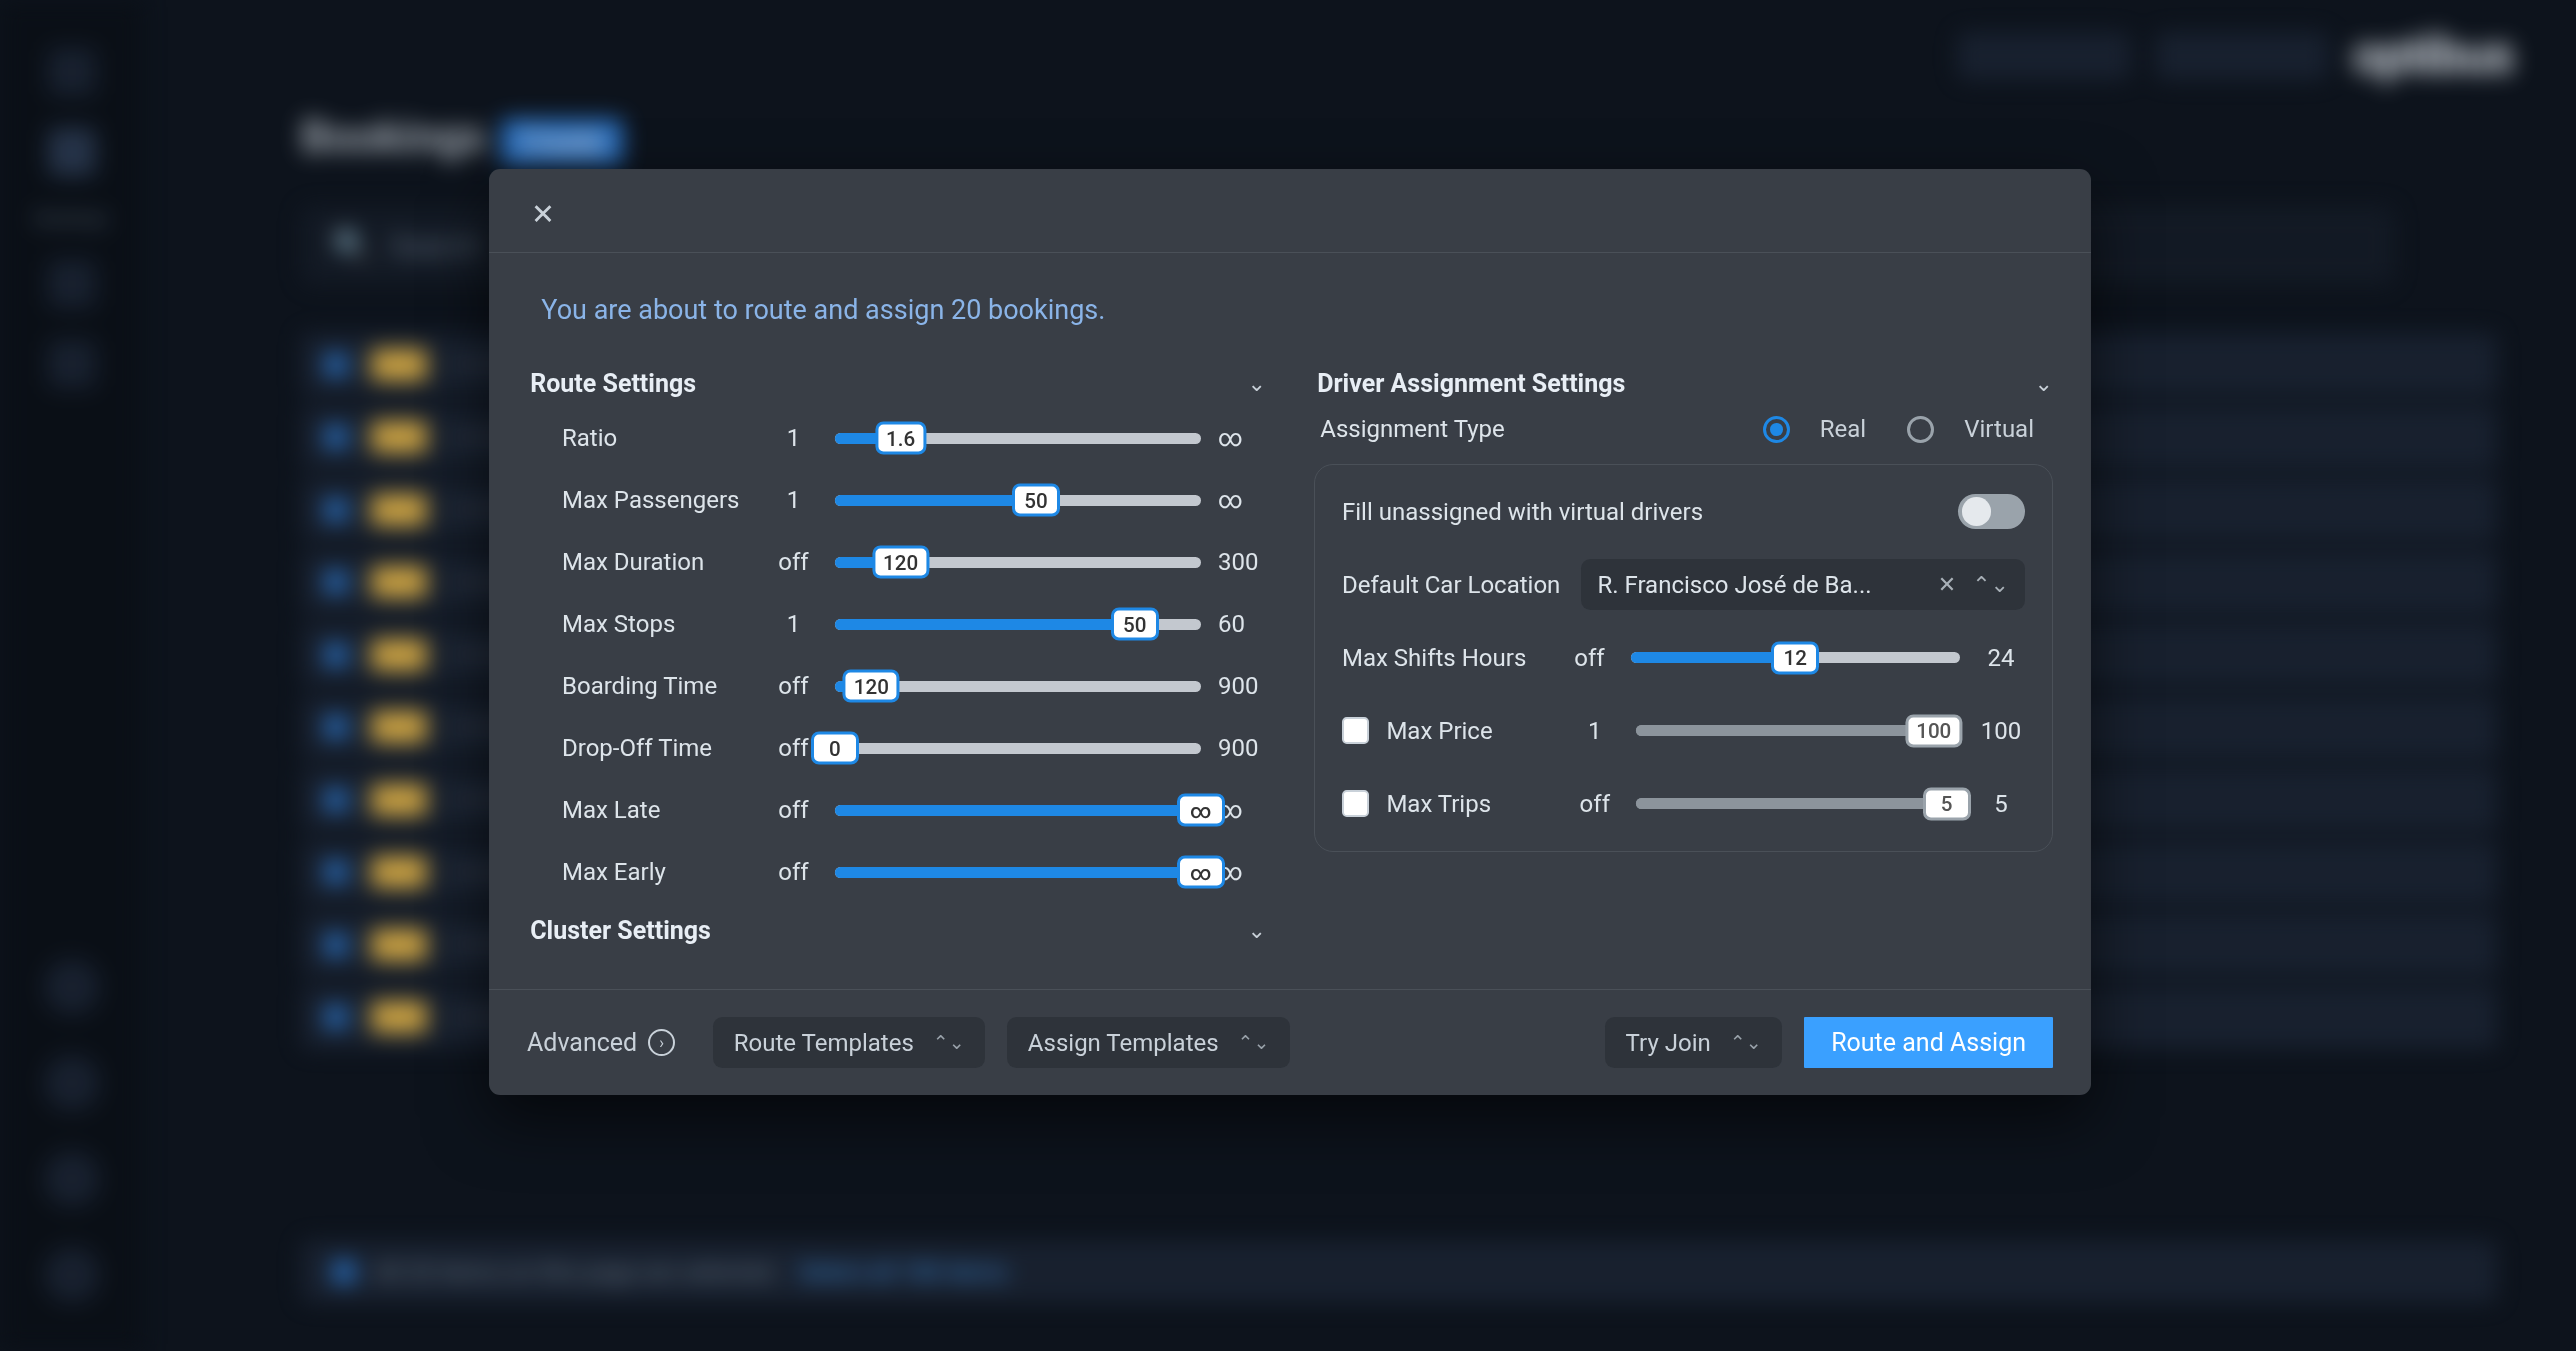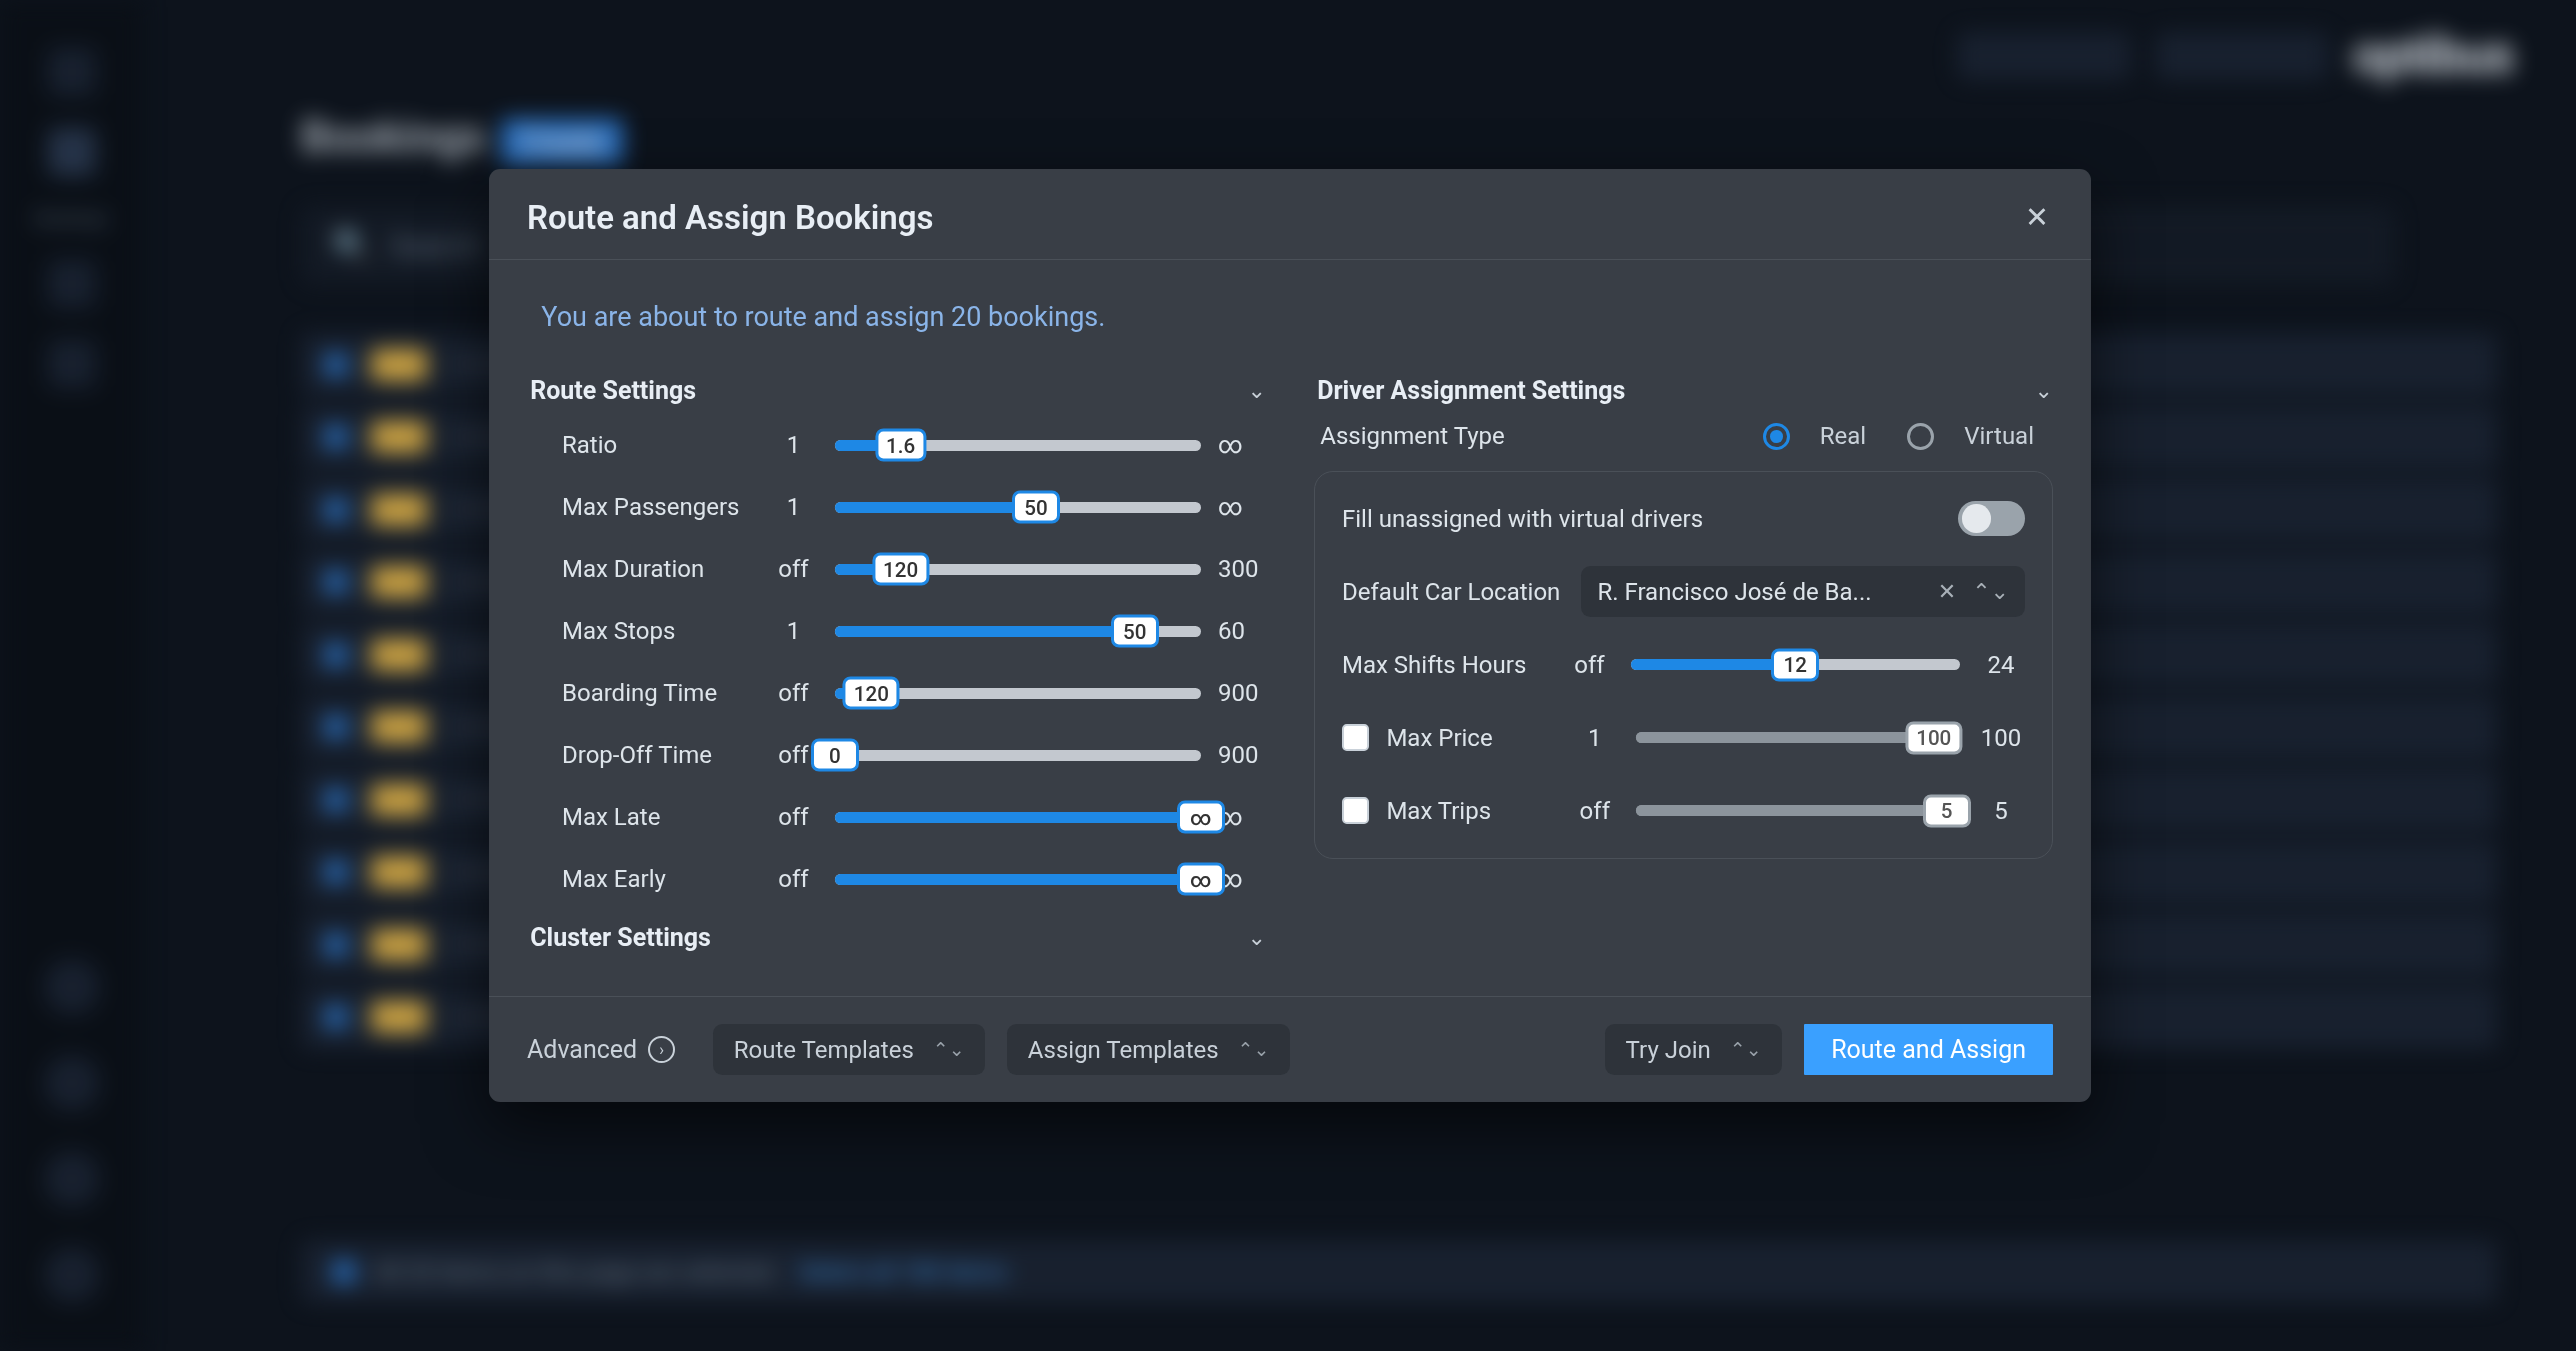--- a/index.html
+++ b/index.html
@@ -236,21 +236,20 @@
   <div class="bottom-icons">
     <div class="bi"></div>
       <div class="bi"></div>
       <div class="bi"></div>
       <div class="bi"></div>
   </div>
 </div>
 
 <div class="modal">
   <div class="modal-header">
-    <div class="modal-title">Route and Assign Bookings</div>
     <div class="close-x">✕</div>
   </div>
 
   <div class="modal-body">
     <div class="info-line">You are about to route and assign 20 bookings.</div>
 
     <div class="columns">
 
       <div class="col">
         <div class="section-header">

